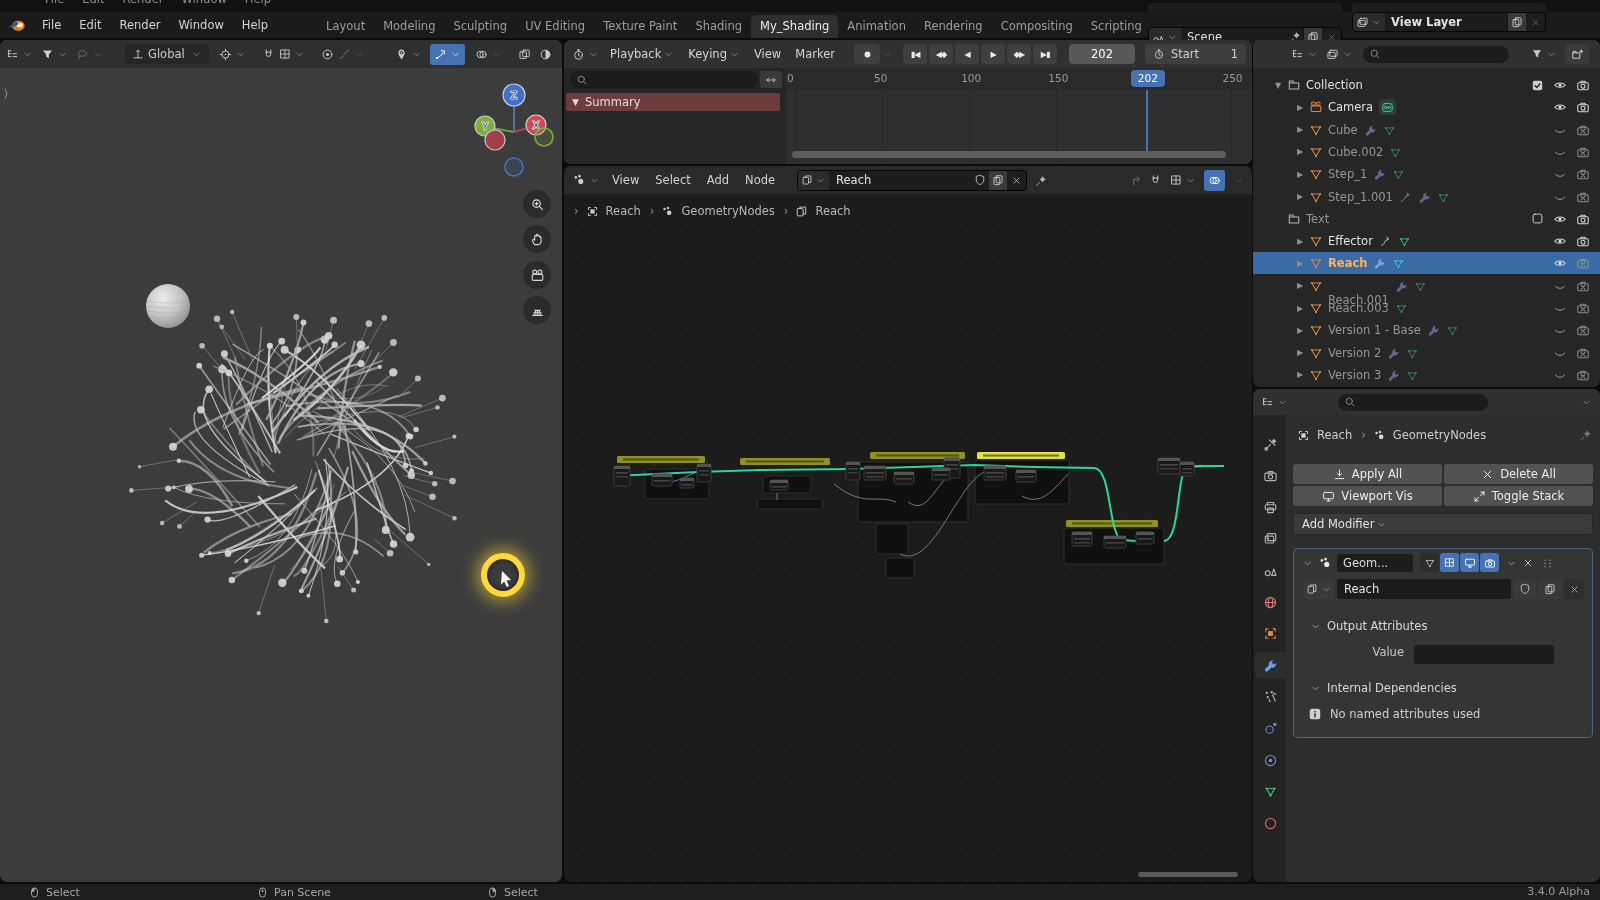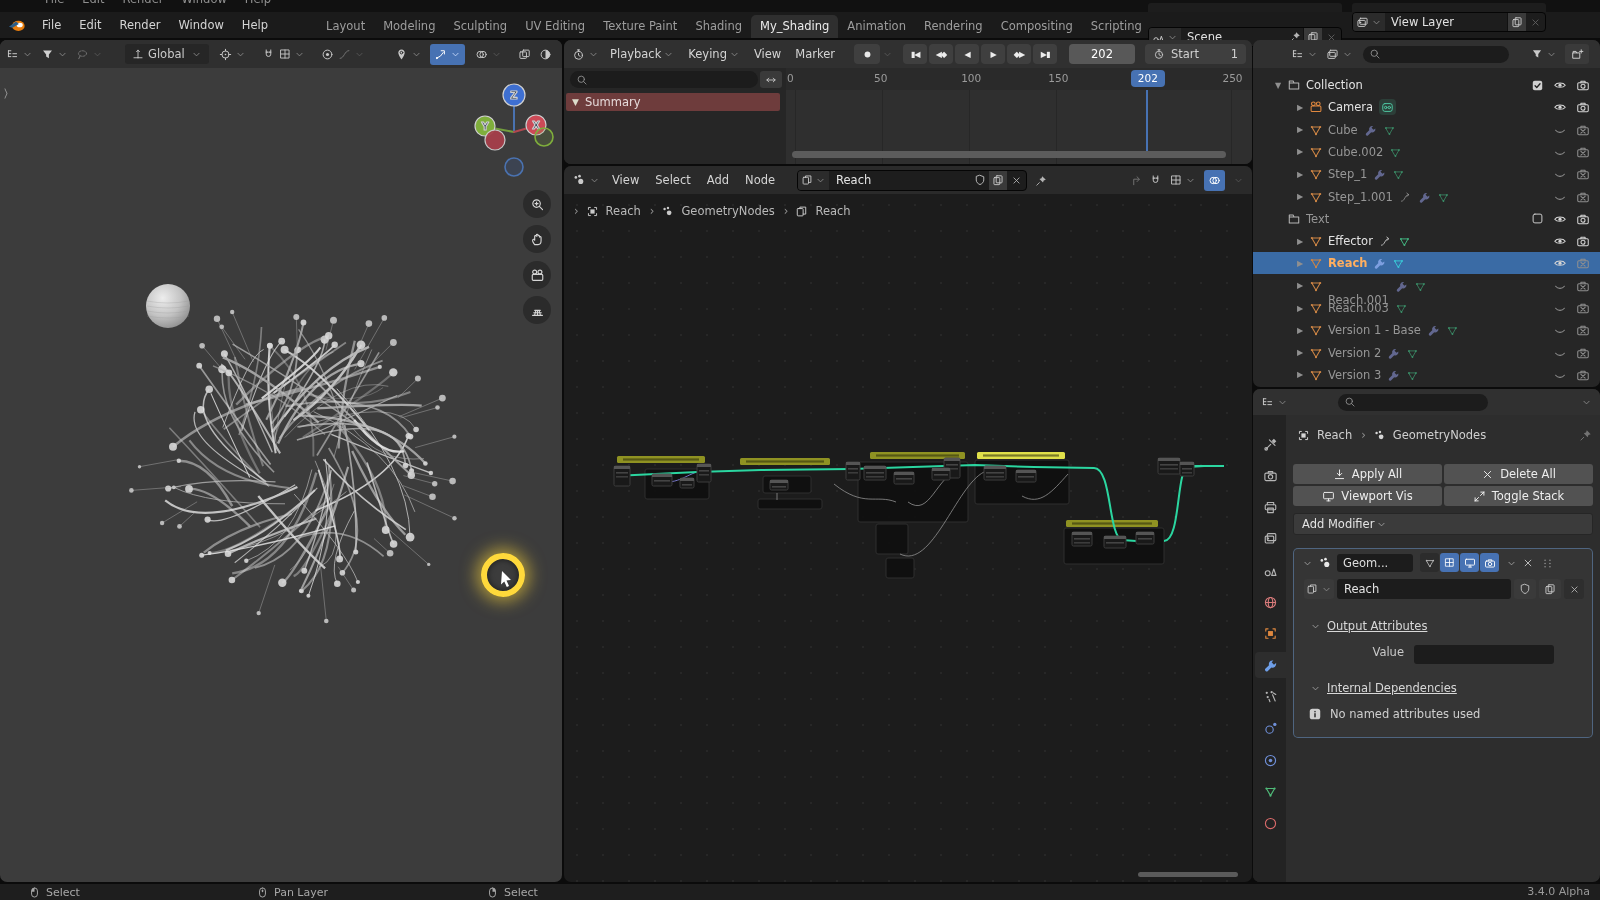--- a/index.html
+++ b/index.html
@@ -57,21 +57,21 @@
   .rowicons { position:absolute; display:flex; align-items:center; gap:9px; }
   
   #properties { left:1253px; top:389px; width:347px; height:493px; background:#2d2d2d; }
   #pr-header { height:26px; background:#303030; display:flex; align-items:center; }
   #pt-tabs { position:absolute; left:0; top:26px; width:33px; bottom:0; background:#232323; }
   .ptab { position:absolute; left:2px; width:31px; height:26px; display:flex; align-items:center; justify-content:center; border-radius:4px 0 0 4px; color:#b5b5b5; }
   .ptab.active { background:#2d2d2d; }
   .field { background:#1c1c1c; border-radius:3px; }
   .gridbtn { background:#525252; border-radius:3px; height:20px; display:flex; align-items:center; justify-content:center; gap:6px; color:#ededed; }
   #mod-panel { position:absolute; left:40px; top:159px; width:300px; height:190px; background:#353535; border:1px solid rgba(100,140,190,.55); border-radius:5px; }
-  .sect { color:#d8d8d8; display:flex; align-items:center; gap:6px;text-decoration:underline; }
+  .sect { color:#d8d8d8; display:flex; align-items:center; gap:6px; }
   
   #statusbar { position:absolute; left:0; top:884px; width:1600px; height:16px; background:#1e1e1e; color:#a8a8a8; font-size:11px; }
   .hint { position:absolute; top:0; height:16px; display:flex; align-items:center; gap:5px; }
   .searchbox { display:flex; align-items:center; background:#1c1c1c; border-radius:10px; color:#8f8f8f; }
   text.gz { font-size:10px; font-weight:bold; fill:#10203a; font-family:"DejaVu Sans",sans-serif; }
 </style>
 </head>
 <body>
 
 <div id="app">
@@ -148,21 +148,21 @@
           </span>
           <span class="seg dim" style="padding:0 4px;">
             <span class="ic" style="color:#bbb">
               <svg class="lineic" width="11" height="11" viewBox="0 0 16 16">
                 <path d="M4.2 4.2l7.6 7.6M11.8 4.2l-7.6 7.6"></path>
               </svg>
             </span>
           </span>
         </div>
       </div>
-    <div class="abs" style="left:1352px; top:0;" id="vl-widget">
+    <div class="abs" style="left:1352px; top:0;font-weight:bold;" id="vl-widget">
         <div class="selwidget" style="width:194px;">
           <span class="seg" style="background:#2b2b2b; padding:0 3px;">
             <span class="ic" style="color:#c9c9c9">
               <svg class="lineic" width="13" height="13" viewBox="0 0 16 16">
                 <rect x="4.6" y="2.8" width="9" height="7.4" rx="1"></rect>
                 <rect x="2.4" y="5.4" width="9" height="7.4" rx="1"></rect>
                 <circle class="f" cx="5.6" cy="8" r="1"></circle>
               </svg>
             </span>
             <span class="chev"><span class="ic" style="color:#8f8f8f"><svg class="lineic" width="11" height="11" viewBox="0 0 16 16">
@@ -1783,21 +1783,21 @@
           </span>
           <span>Select</span>
         </span>
         <span class="hint" style="left:256px;">
           <span class="ic" style="color:#a8a8a8">
             <svg class="lineic" width="13" height="13" viewBox="0 0 16 16">
               <rect x="4.4" y="2.4" width="7.2" height="11.2" rx="3.6"></rect>
               <rect class="f" x="7.1" y="4.2" width="1.8" height="3.6" rx="0.9"></rect>
             </svg>
           </span>
-          <span>Pan Layer</span>
+          <span>Pan Scene</span>
         </span>
         <span class="hint" style="left:486px;">
           <span class="ic" style="color:#a8a8a8">
             <svg class="lineic" width="13" height="13" viewBox="0 0 16 16">
               <rect x="4.4" y="2.4" width="7.2" height="11.2" rx="3.6"></rect>
               <path class="f" d="M8 2.4a3.6 3.6 0 0 1 3.6 3.6v1H8z"></path>
             </svg>
           </span>
           <span>Select</span>
         </span>

